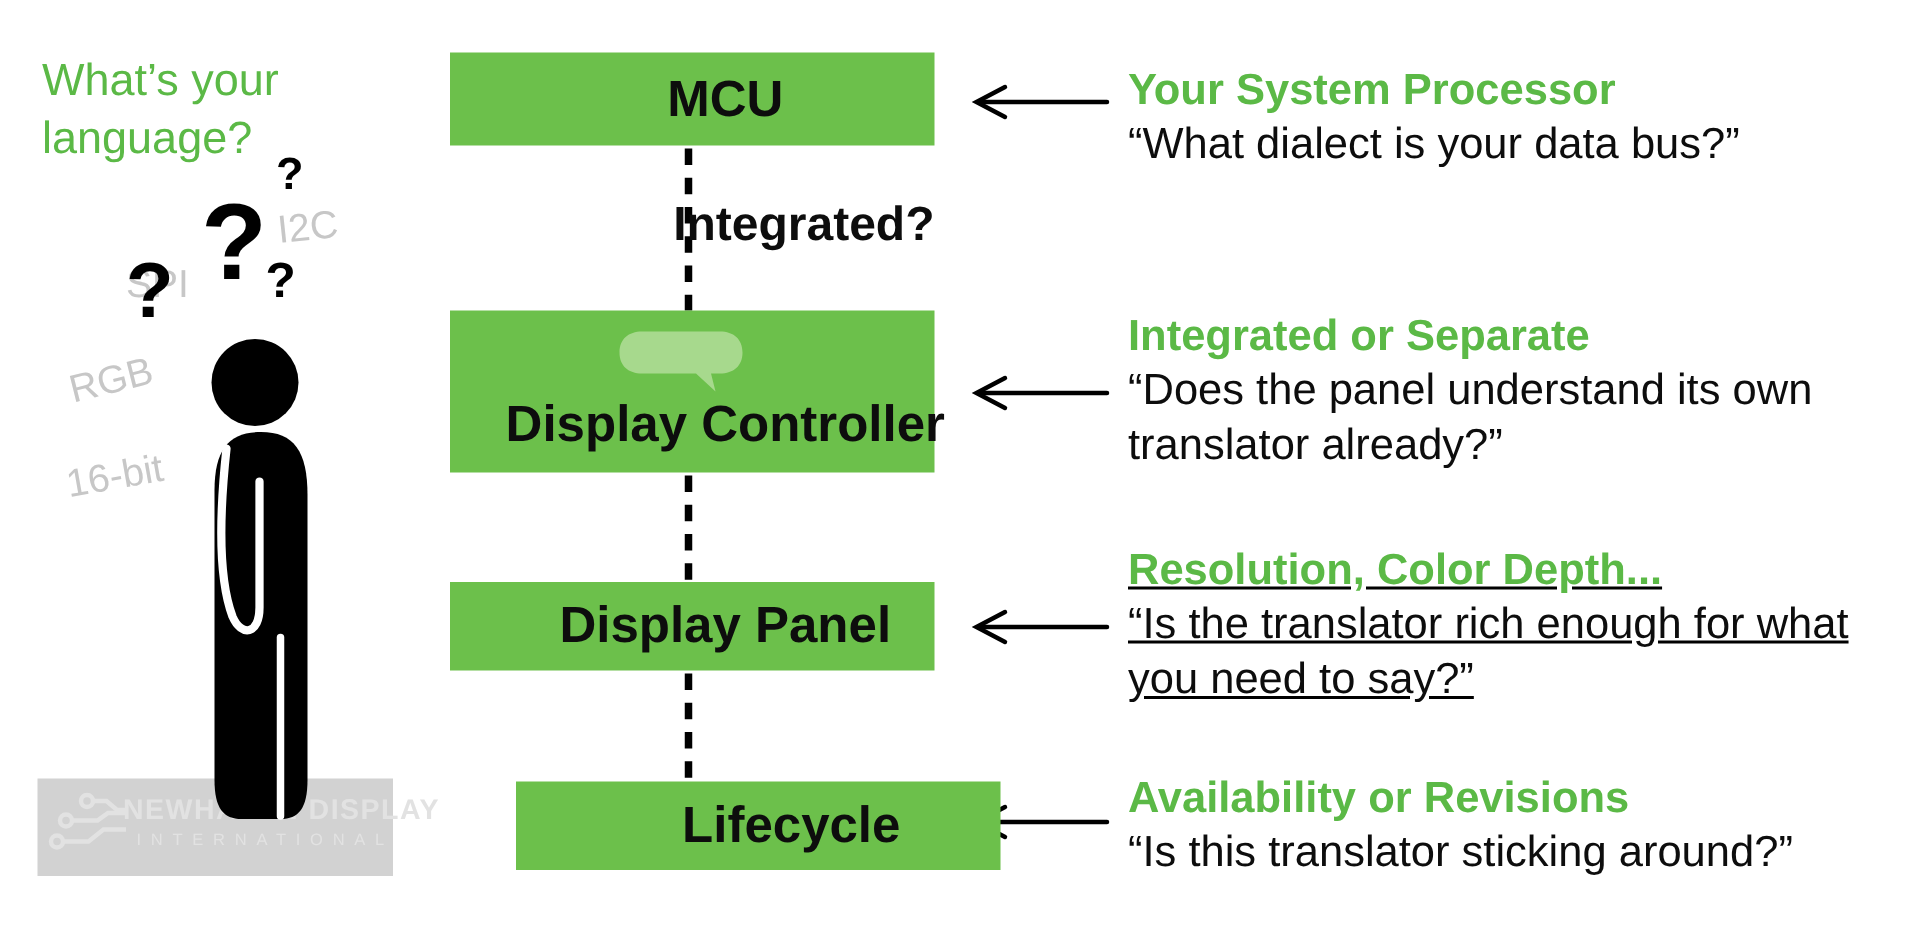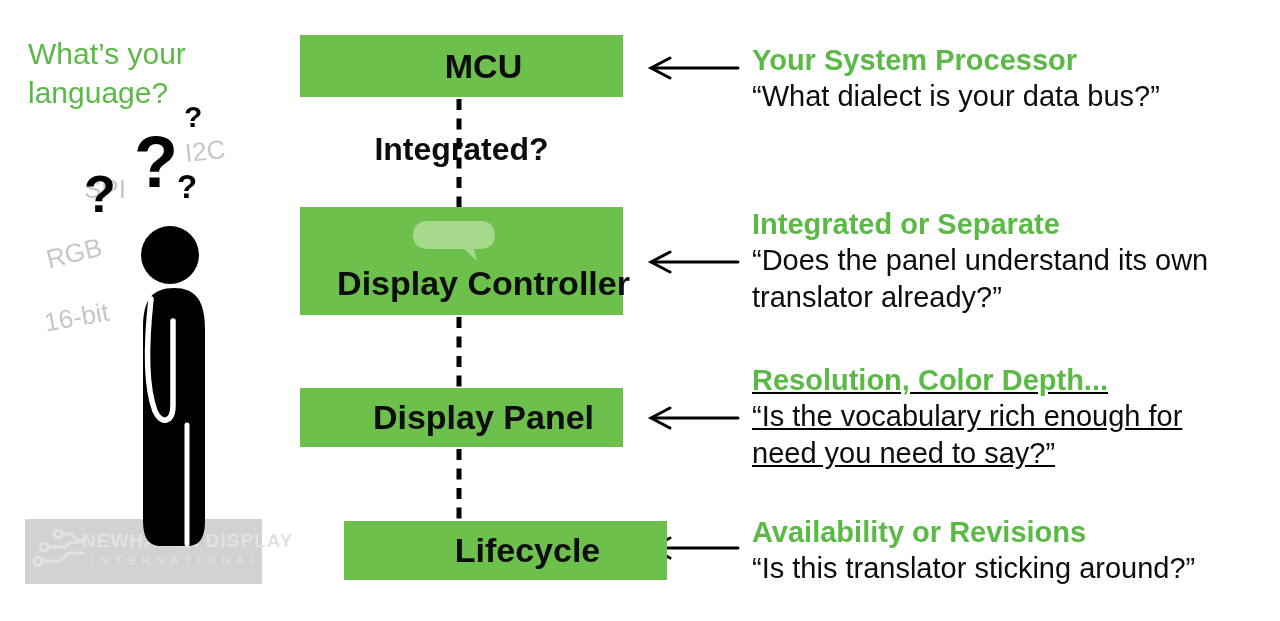--- a/index.html
+++ b/index.html
@@ -34,21 +34,21 @@
 
   
   .flow-box { position:absolute; left:300px; width:323px; background:#6cc04b;
               display:flex; align-items:center; justify-content:center; z-index:2;padding-left:44px; }
   .box-mcu        { top:35px;  height:62px; }
   .box-controller { top:207px; height:108px; align-items:flex-end; padding-bottom:12px; }
   .box-panel      { top:388px; height:59px; }
   .box-lifecycle  { top:521px; height:59px;margin-left:44px; }
   .flow-label { color:#0d0d0d; font-weight:700; font-size:34px; white-space:nowrap; }
   .bubble { position:absolute; left:112px; top:13px; }
-  .connector-label { position:absolute; left:300px; top:131px; width:323px; text-align:center;
+  .connector-label { position:absolute; left:300px; top:131px; width:323px; text-align:right;
                      font-size:32px; font-weight:700; color:#0d0d0d; z-index:3; }
   .lines-svg { position:absolute; left:0; top:0; z-index:1; }
 
   
   .annotation { position:absolute; left:752px; width:520px; }
   .ann-1 { top:42px; }
   .ann-2 { top:206px; width:505px; }
   .ann-3 { top:362px; width:500px;text-decoration:underline; }
   .ann-4 { top:514px; width:540px; }
   .ann-heading { color:#5bb946; font-size:29px; font-weight:700; line-height:36px; }
@@ -135,20 +135,20 @@
   <div class="annotation ann-2">
     <div class="ann-heading">Integrated or Separate</div>
     <div class="ann-body">“Does the panel understand its own translator already?”</div>
   </div>
   <div class="annotation ann-1">
     <div class="ann-heading">Your System Processor</div>
     <div class="ann-body">“What dialect is your data bus?”</div>
   </div>
   <div class="annotation ann-3">
     <div class="ann-heading">Resolution, Color Depth...</div>
-    <div class="ann-body">“Is the vocabulary rich enough for need you need to say?”</div>
+    <div class="ann-body">“Is the translator rich enough for what you need to say?”</div>
   </div>
   <div class="annotation ann-4">
     <div class="ann-heading">Availability or Revisions</div>
     <div class="ann-body">“Is this translator sticking around?”</div>
   </div>
 
 </div>
 
 </body></html>

